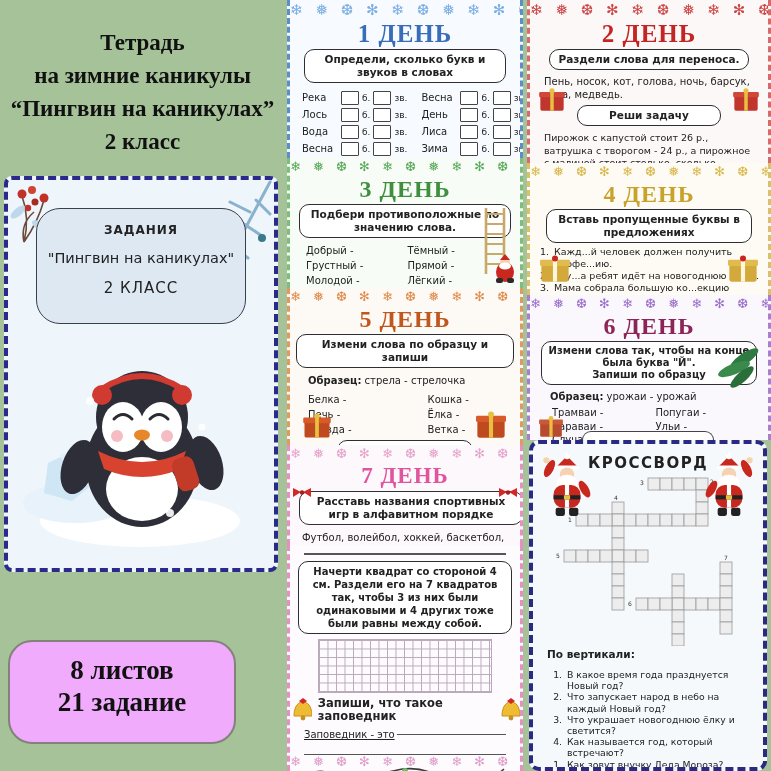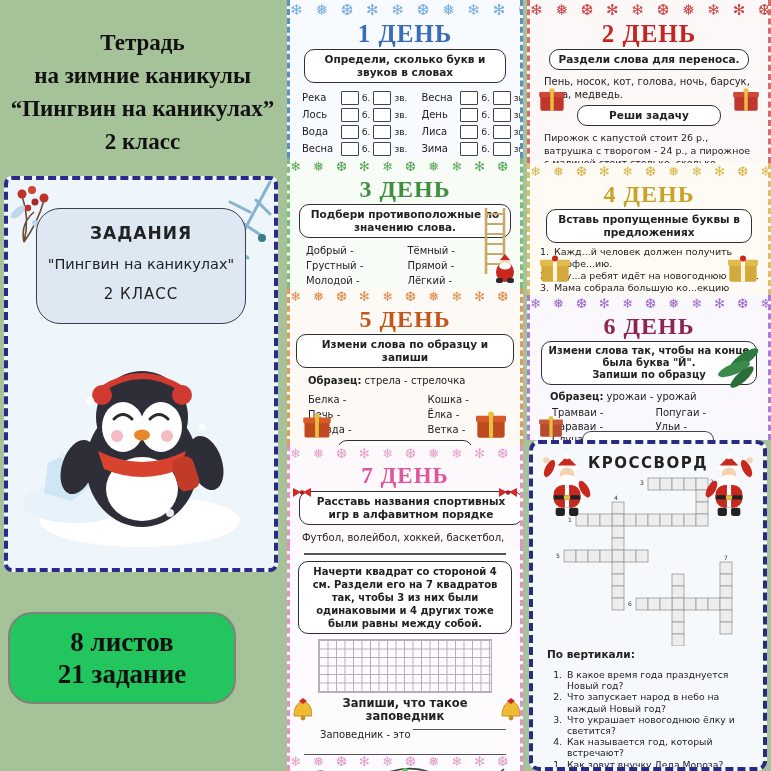--- a/index.html
+++ b/index.html
@@ -62,21 +62,21 @@
     </svg>
 
     <svg width="70" height="96" style="position:absolute;right:0px;top:0px;">
       <path d="M66,2 L18,92 M52,20 L66,34 M46,32 L26,22 M40,44 L58,56 M34,56 L16,46 M28,66 L44,78" stroke="#8ab2cc" stroke-width="3" fill="none" stroke-linecap="round"></path>
       <circle cx="18" cy="44" r="4" fill="#3a7a8a"></circle>
         <circle cx="58" cy="58" r="4" fill="#3a7a8a"></circle>
     </svg>
 
     <div style="position:absolute;top:28px;left:28px;width:210px;height:116px;box-sizing:border-box;
          background:#dde8f3;border:1.6px solid #3a3f4a;border-radius:24px;text-align:center;">
-      <div style="margin-top:14px;font-size:17px;font-weight:bold;letter-spacing:1px;">ЗАДАНИЯ</div>
+      <div style="margin-top:14px;font-size:12px;font-weight:bold;letter-spacing:1px;">ЗАДАНИЯ</div>
       <div style="margin-top:13px;font-size:14.5px;">"Пингвин на каникулах"</div>
       <div style="margin-top:13px;font-size:15px;letter-spacing:1px;">2 КЛАСС</div>
     </div>
 
     <svg width="240" height="220" viewBox="0 0 240 210" style="position:absolute;left:12px;top:158px;">
       <ellipse cx="120" cy="178" rx="100" ry="26" fill="#ffffff"></ellipse>
       <ellipse cx="55" cy="160" rx="52" ry="20" fill="#e8f2fa"></ellipse>
       <polygon points="28,120 62,104 84,132 52,158 24,150" fill="#cfe6f5"></polygon>
       <polygon points="40,112 70,100 86,126 58,150" fill="#e2f0f9"></polygon>
       <ellipse cx="186" cy="120" rx="16" ry="28" transform="rotate(-18 186 120)" fill="#2e2e38"></ellipse>
@@ -95,22 +95,22 @@
       <circle cx="82" cy="52" r="10" fill="#d03a30"></circle>
         <circle cx="162" cy="52" r="10" fill="#d03a30"></circle>
       <path d="M78,108 Q122,130 166,108 L160,126 Q122,142 84,126 Z" fill="#d8432f"></path>
       <rect x="150" y="118" width="22" height="34" rx="8" transform="rotate(-18 150 118)" fill="#c23a28"></rect>
       <circle cx="70" cy="58" r="4" fill="#ffffff" opacity="0.9"></circle>
       <circle cx="182" cy="84" r="3.5" fill="#ffffff" opacity="0.9"></circle>
       <circle cx="150" cy="170" r="4" fill="#ffffff" opacity="0.9"></circle>
     </svg>
   </div>
 
-  <div style="position:absolute;top:612px;left:8px;width:228px;height:92px;box-sizing:border-box;
-       background:#22c55e;border:2px solid #82827a;border-radius:24px;text-align:center;">
+  <div style="position:absolute;top:640px;left:8px;width:228px;height:104px;box-sizing:border-box;
+       background:#f0abfc;border:2px solid #82827a;border-radius:24px;text-align:center;">
     <div class="serif" style="margin-top:12px;font-weight:bold;font-size:27px;line-height:32px;color:#111;">8 листов</div>
     <div class="serif" style="font-weight:bold;font-size:27px;line-height:32px;color:#111;">21 задание</div>
   </div>
 </div>
 
 <div class="col" style="left:287px;width:236px;">
 
   <div class="card" style="top:0;left:0;width:236px;height:158px;background:#f7fbff;
        border-left:3px dashed #5b8fc9;border-right:3px dashed #5b8fc9;">
     <div class="snowrow big" style="color:#7aade0;">❄ ❅ ❆ ✻ ❄ ❆ ❅ ❄ ✻ ❆ ❄ ❅ ❄ ❆ ✻ ❅ ❄ ❆ ❄ ❅ ❆ ✻ ❄</div>
@@ -267,34 +267,34 @@
     </div>
     <div class="para" style="padding:5px 12px 0 12px;font-size:10px;">Футбол, волейбол, хоккей, баскетбол, теннис, городки.</div>
 
   </div>
 
   <div class="card" style="top:545px;left:0;width:236px;height:226px;background:#fdfbfd;
        border-left:3px dashed #e88ec4;border-right:3px dashed #e88ec4;">
     <div class="wline" style="margin:8px 14px 0 14px;border-bottom-width:2px;"></div>
     <div class="taskbox" style="width:214px;box-sizing:border-box;margin-top:6px;font-size:10px;">Начерти квадрат со стороной 4 см. Раздели его на 7 квадратов так, чтобы 3 из них были одинаковыми и 4 других тоже были равны между собой.</div>
     <div class="graph" style="width:172px;height:52px;margin:5px auto 0 auto;"></div>
-    <div style="display:flex;align-items:center;justify-content:center;gap:6px;margin-top:4px;text-align:center;">
+    <div style="display:flex;align-items:center;justify-content:center;gap:6px;margin-top:4px;">
       <svg width="26" height="24">
         <path d="M13,4 C6,4 4,12 4,18 L22,18 C22,12 20,4 13,4 Z" fill="#eebb33" stroke="#c89020" stroke-width="1"></path>
         <circle cx="13" cy="20" r="2.4" fill="#c89020"></circle>
         <polygon points="9,3 13,0 17,3 13,6" fill="#d42828"></polygon>
       </svg>
       <span class="blabel" style="font-size:11.5px;">Запиши, что такое заповедник</span>
       <svg width="26" height="24">
         <path d="M13,4 C6,4 4,12 4,18 L22,18 C22,12 20,4 13,4 Z" fill="#eebb33" stroke="#c89020" stroke-width="1"></path>
         <circle cx="13" cy="20" r="2.4" fill="#c89020"></circle>
         <polygon points="9,3 13,0 17,3 13,6" fill="#d42828"></polygon>
       </svg>
     </div>
-    <div style="display:flex;align-items:flex-start;margin:6px 14px 0 30px;font-size:10px;">
+    <div style="display:flex;align-items:center;margin:6px 14px 0 14px;font-size:10px;text-decoration:underline;">
       <span>Заповедник - это</span>
       <div class="wline" style="flex:1;margin-left:2px;"></div>
     </div>
     <div class="wline" style="margin:14px 14px 0 14px;"></div>
     <svg width="210" height="34" style="display:block;margin:4px auto 0 auto;">
       <path d="M6,16 C28,4 48,26 72,18 S116,4 140,18 S186,26 204,10" stroke="#3a3a3a" stroke-width="1.6" fill="none"></path>
       <circle cx="20" cy="15" r="3" fill="#d94040"></circle>
         <circle cx="40" cy="23" r="3" fill="#4aa8d8"></circle>
       <circle cx="62" cy="24" r="3" fill="#e8c040"></circle>
         <circle cx="84" cy="16" r="3" fill="#d94040"></circle>

